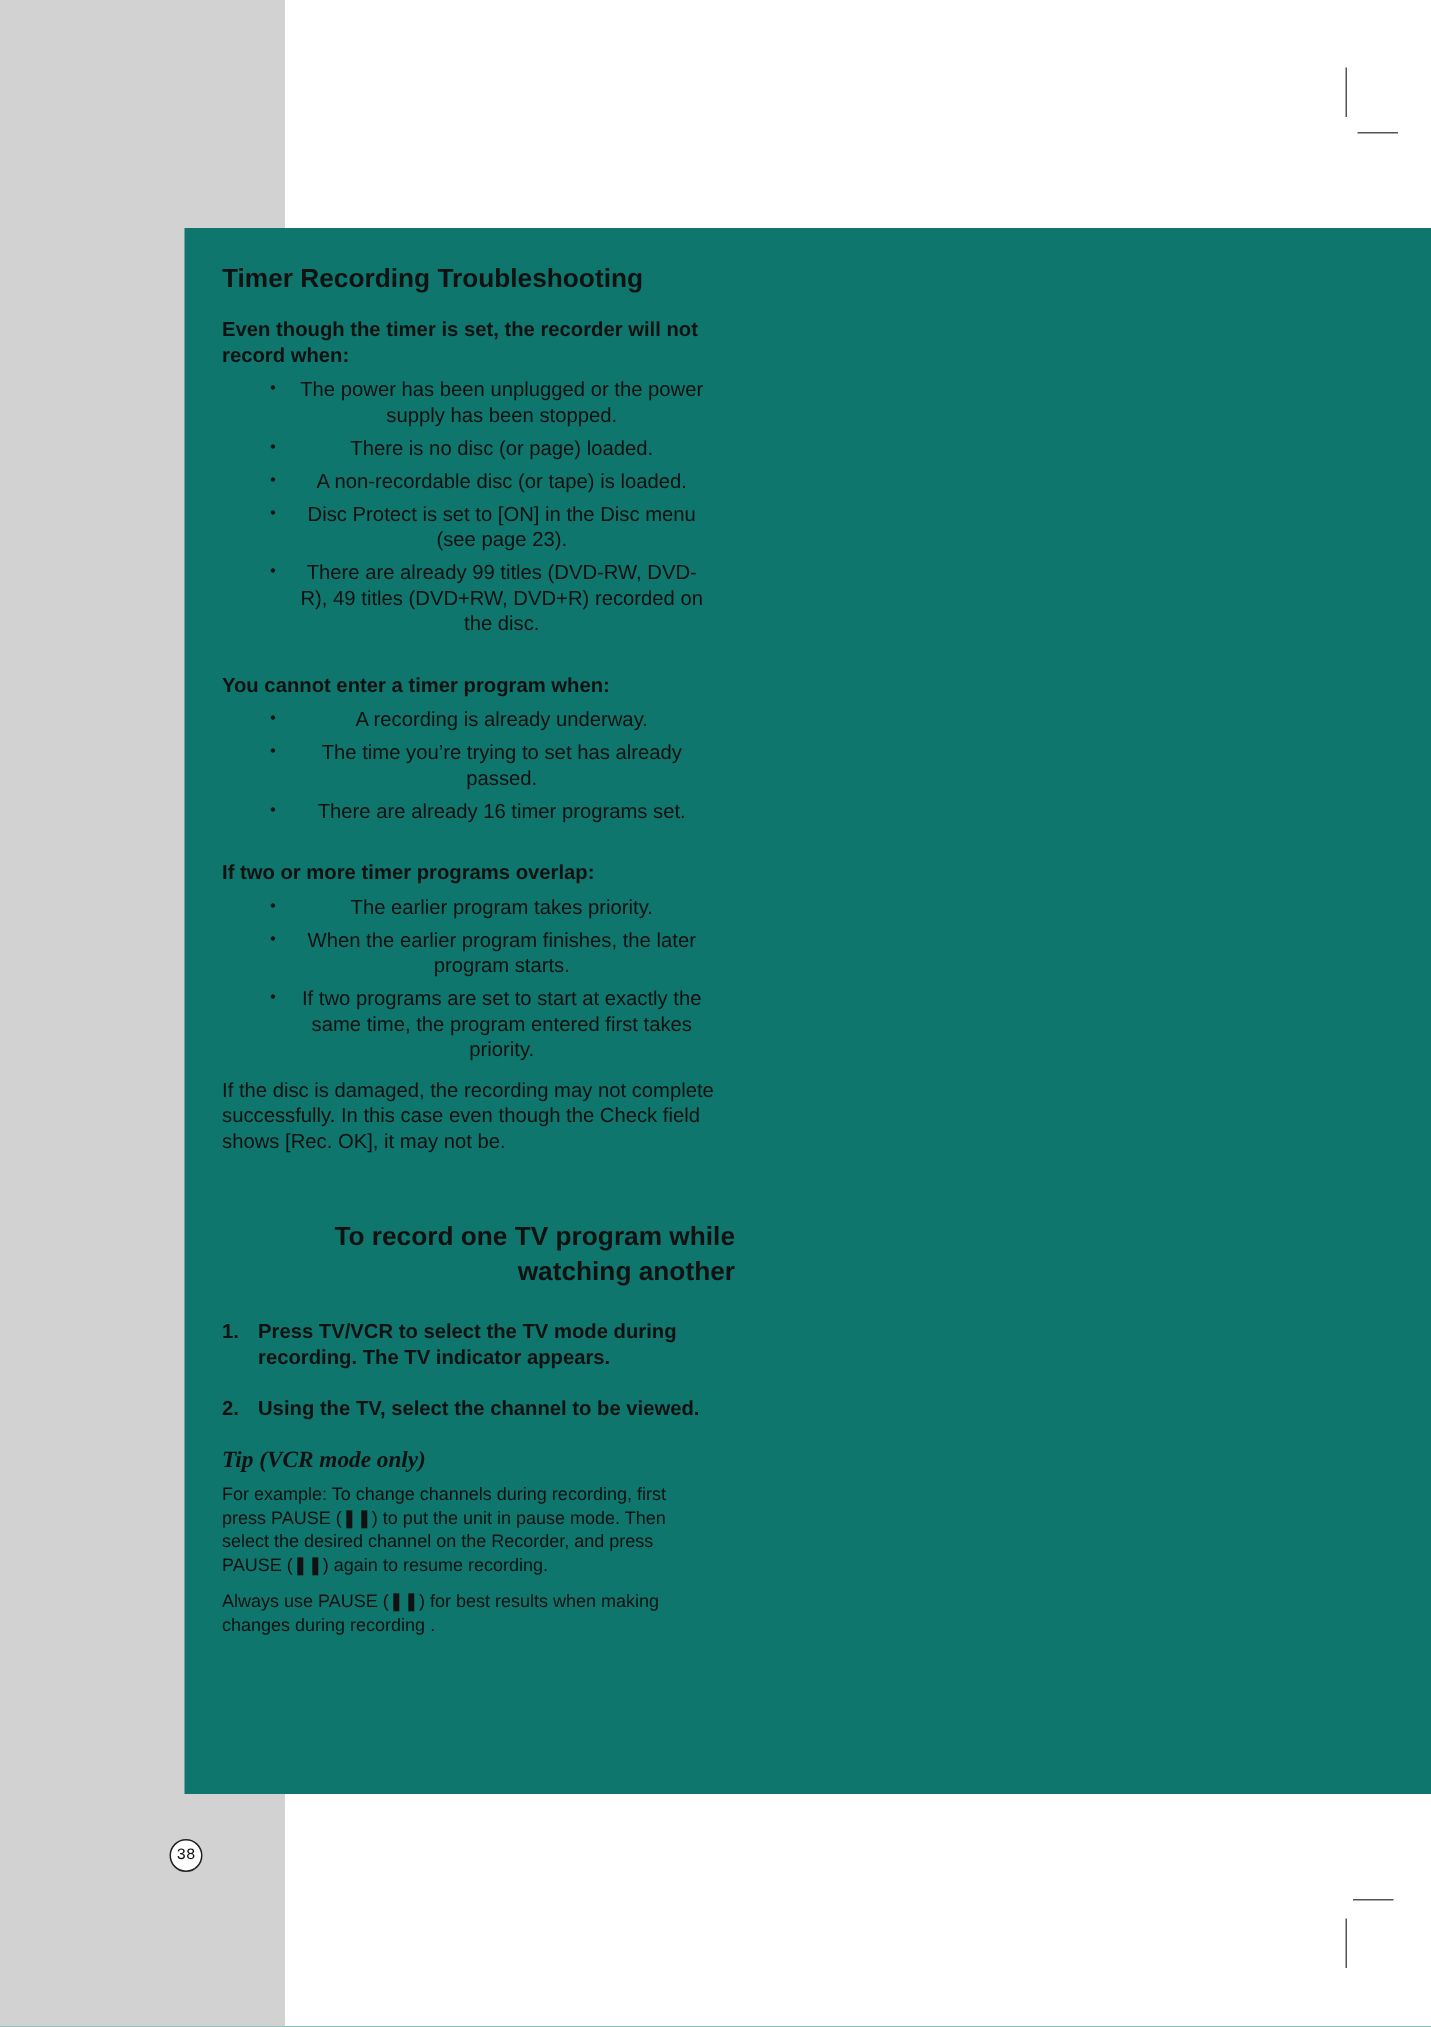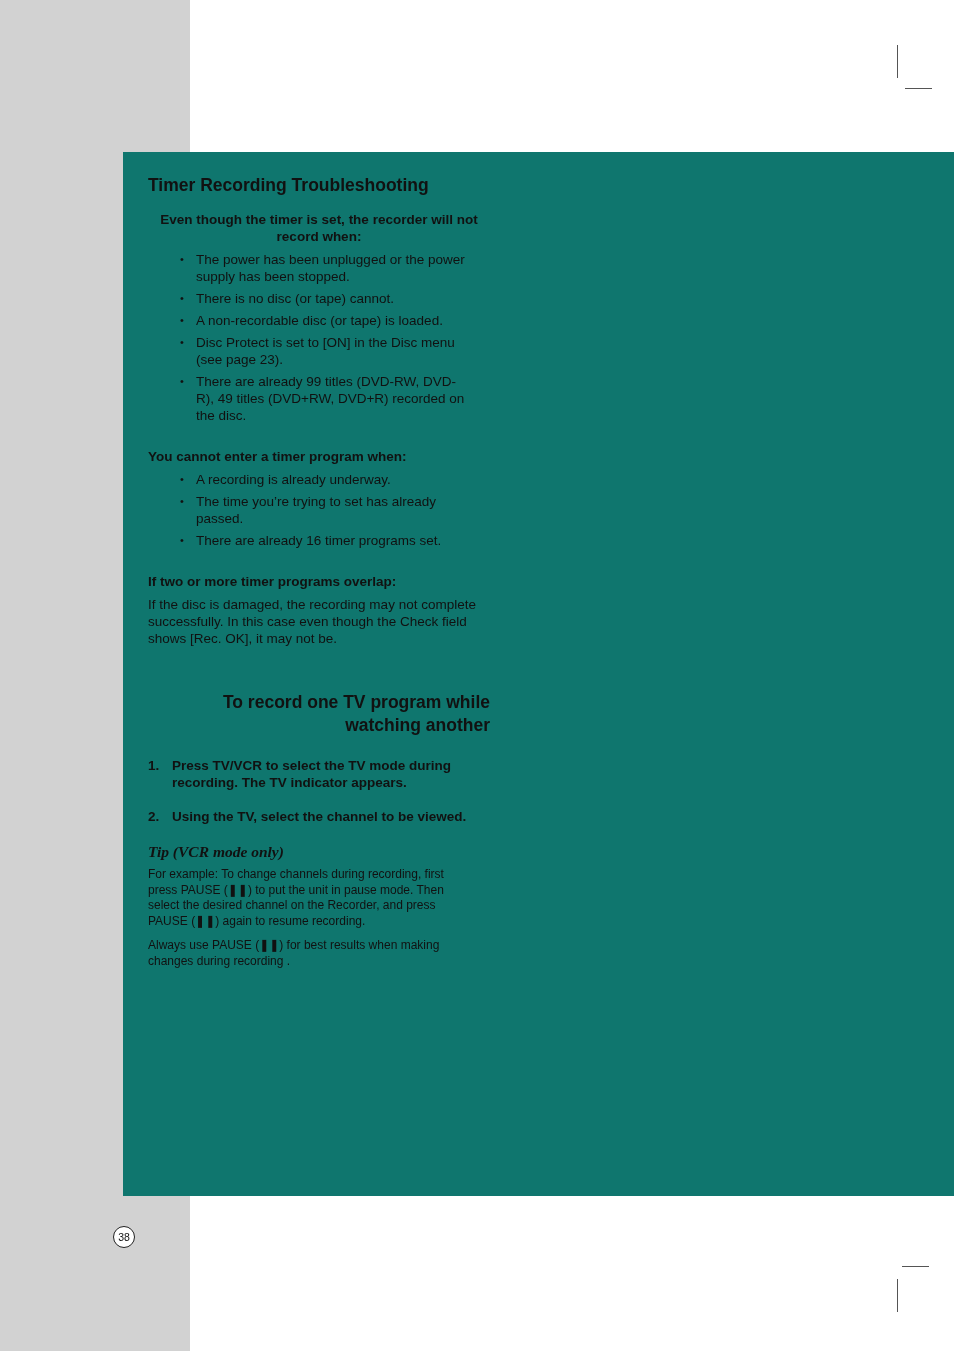--- a/index.html
+++ b/index.html
@@ -36,20 +36,21 @@
   ul.bullets {
     list-style:none;
     margin:2px 0 10px 30px;
     width:295px;
   }
   ul.bullets li {
     position:relative;
     padding-left:18px;
     font-size:13.5px; line-height:17px;
     margin-bottom:5px;
+    text-align:center;
   }
   ul.bullets li::before {
     content:"•";
     position:absolute; left:2px; top:0;
     font-size:11px;
   }
   .closing {
     font-size:13.5px; line-height:17px;
     margin-top:6px;
   }
@@ -87,54 +88,60 @@
     width:322px;
     margin-bottom:9px;
   }
   .page-badge {
     position:absolute; left:113px; top:1226px;
     width:22px; height:22px;
     border:1.5px solid #222; border-radius:50%;
     background:#ffffff;
     display:flex; align-items:center; justify-content:center;
     font-size:10.5px;
+    font-family:Liberation Mono, monospace;
   }
   .crop { position:absolute; background:#555; }
   .crop-tr-v { left:897px; top:45px;  width:1px; height:33px; }
   .crop-tr-h { left:905px; top:88px;  width:27px; height:1px; }
   .crop-br-h { left:902px; top:1266px; width:27px; height:1px; }
   .crop-br-v { left:897px; top:1279px; width:1px; height:33px; }
 </style>
 </head>
 <body>
 
 <div class="gray-strip"></div>
 
 <div class="white-page">
   <div class="content">
 
     <div class="h1">Timer Recording Troubleshooting</div>
 
-    <div class="bold-head" style="margin-top:0;text-align:center;">Even though the timer is set, the recorder will not record when:</div>
+    <div class="bold-head" style="margin-top:0;">Even though the timer is set, the recorder will not record when:</div>
     <ul class="bullets">
       <li>The power has been unplugged or the power supply has been stopped.</li>
-      <li>There is no disc (or tape) cannot.</li>
+      <li>There is no disc (or page) loaded.</li>
       <li>A non-recordable disc (or tape) is loaded.</li>
       <li>Disc Protect is set to [ON] in the Disc menu (see page 23).</li>
       <li>There are already 99 titles (DVD-RW, DVD-R), 49 titles (DVD+RW, DVD+R) recorded on the disc.</li>
     </ul>
 
     <div class="bold-head">You cannot enter a timer program when:</div>
     <ul class="bullets">
       <li>A recording is already underway.</li>
       <li>The time you’re trying to set has already passed.</li>
       <li>There are already 16 timer programs set.</li>
     </ul>
 
     <div class="bold-head">If two or more timer programs overlap:</div>
+    <ul class="bullets">
+      <li>The earlier program takes priority.</li>
+      <li>When the earlier program finishes, the later program starts.</li>
+      <li>If two programs are set to start at exactly the same time, the program entered first takes priority.</li>
+    </ul>
 
     <div class="closing">If the disc is damaged, the recording may not complete successfully. In this case even though the Check field shows [Rec. OK], it may not be.</div>
 
     <div class="h2">To record one TV program while watching another</div>
 
     <ol class="steps">
       <li>Press TV/VCR to select the TV mode during recording. The TV indicator appears.</li>
       <li>Using the TV, select the channel to be viewed.</li>
     </ol>
 

